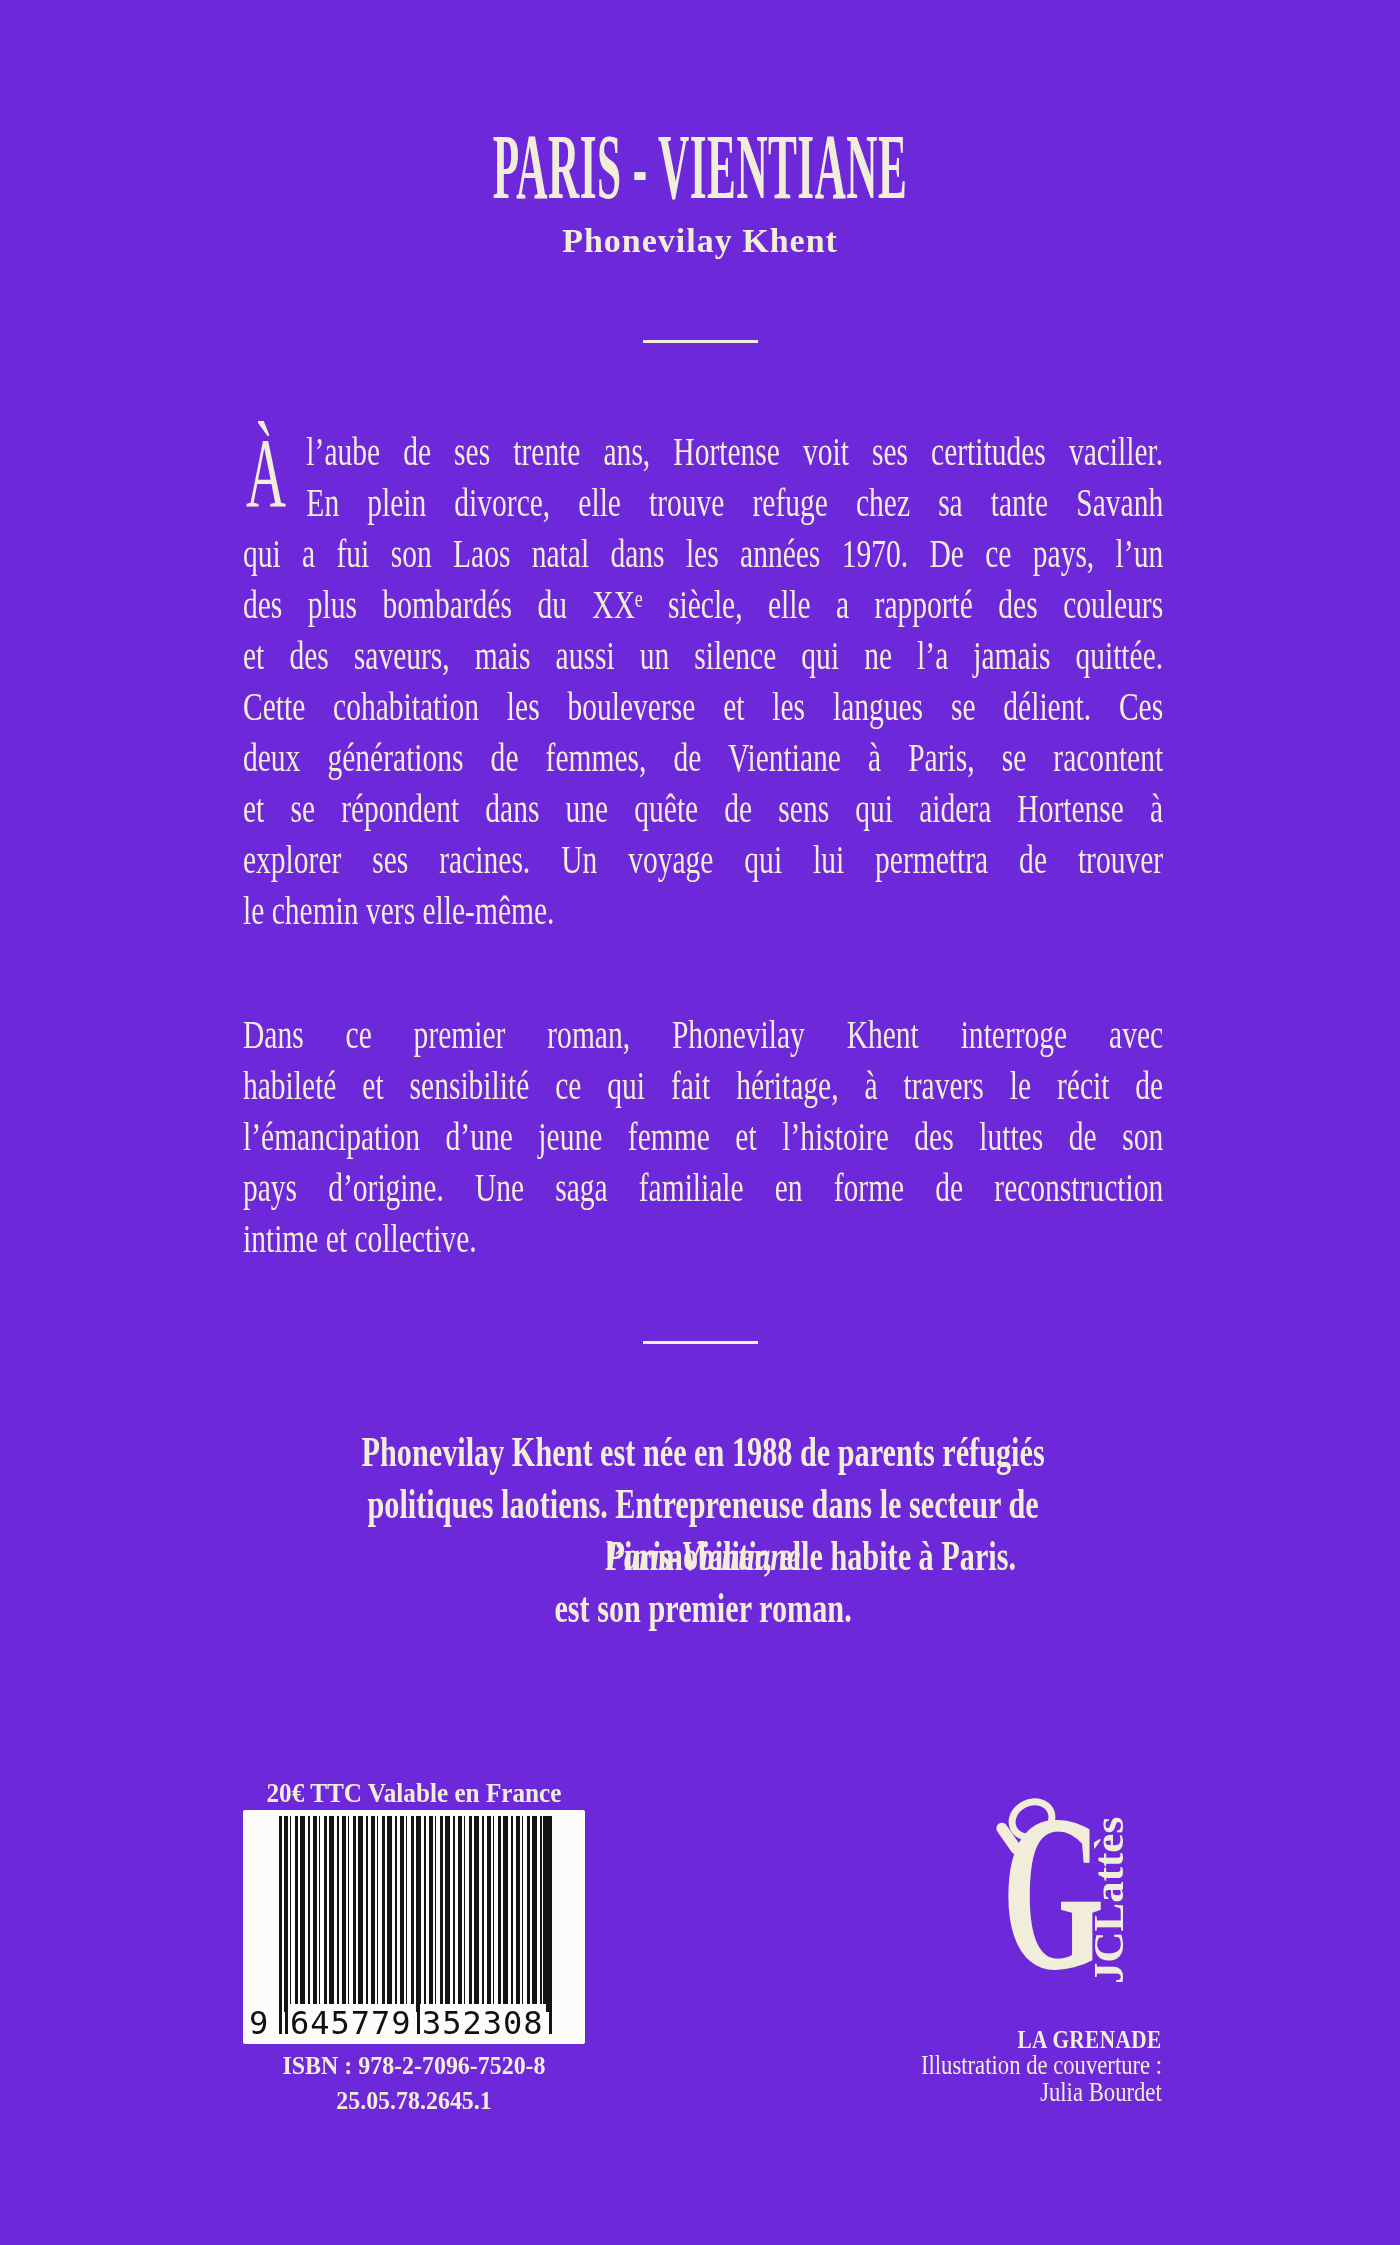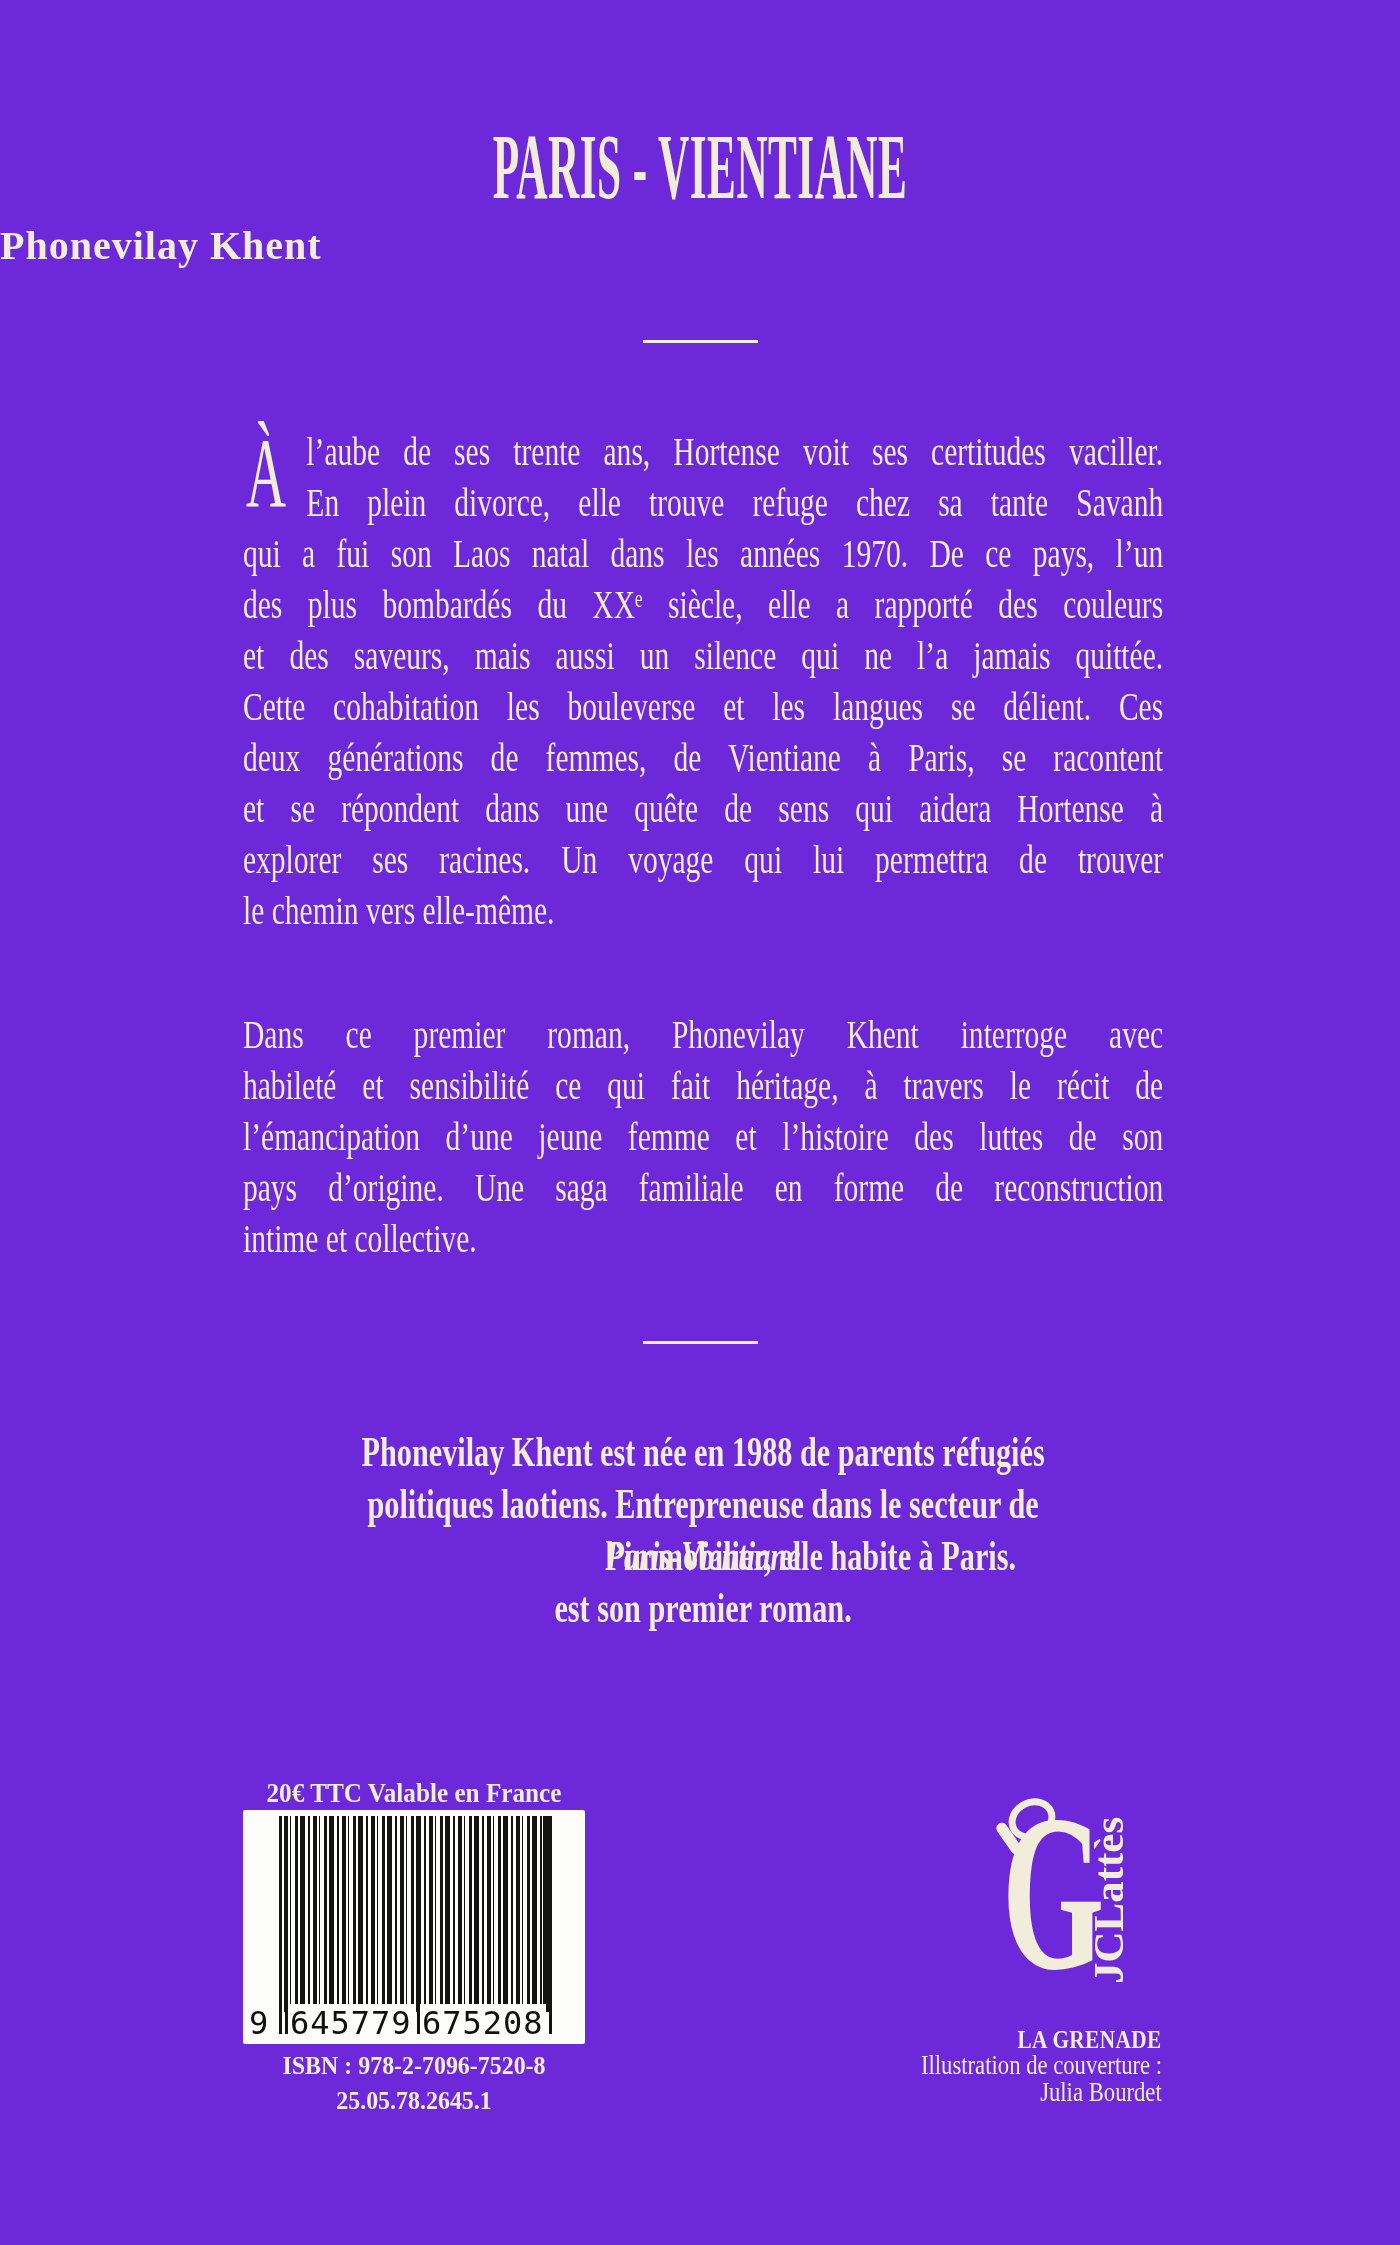--- a/index.html
+++ b/index.html
@@ -14,22 +14,22 @@
   .cover * { position:absolute; }
 
   .title {
     margin:0; top:112px; left:0; width:1400px;
     text-align:center;
     font-size:94px; font-weight:bold; letter-spacing:1px;
     transform:scaleX(0.46); transform-origin:50% 0;
     white-space:nowrap;
   }
   .author {
-    top:222px; left:0; width:1400px; 
-    font-size:40px; font-weight:bold; letter-spacing:1px;
+    top:222px; left:0; width:1400px; text-align:center;
+    font-size:34px; font-weight:bold; letter-spacing:1px;
   }
   .divider { left:643px; width:115px; height:3px; background:#f2edda; }
   .d1 { top:340px; }
   .d2 { top:1341px; }
 
   .dropcap {
     left:246px; top:428px;
     font-size:99px; line-height:92px; font-weight:normal;
     transform:scaleX(0.56); transform-origin:0 0;
   }
@@ -179,21 +179,21 @@
 
   <div class="price">20€ TTC Valable en France</div>
 
   <div class="barcode">
     <div class="bars"></div>
     <div class="guard gl"></div>
     <div class="guard gc"></div>
     <div class="guard gr"></div>
     <span class="bd lead">9</span>
     <span class="bd g1">645779</span>
-    <span class="bd g2">675208</span>
+    <span class="bd g2">352308</span>
   </div>
 
   <div class="isbn">
     <div>ISBN : 978-2-7096-7520-8</div>
     <div>25.05.78.2645.1</div>
   </div>
 
   <div class="logo-g">G</div>
   <div class="ring"></div>
   <div class="lever"></div>

